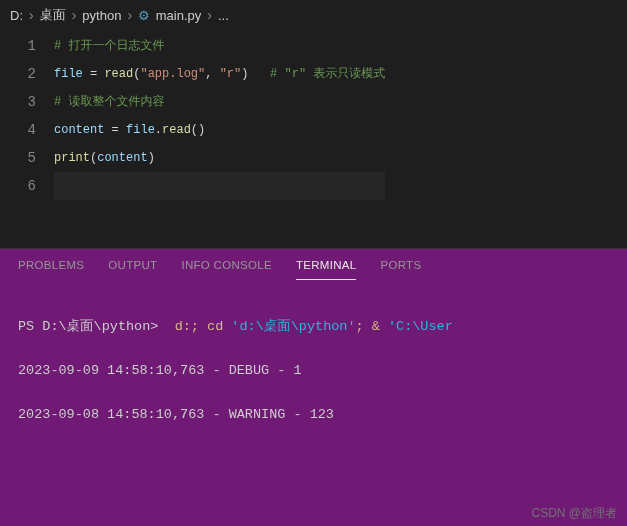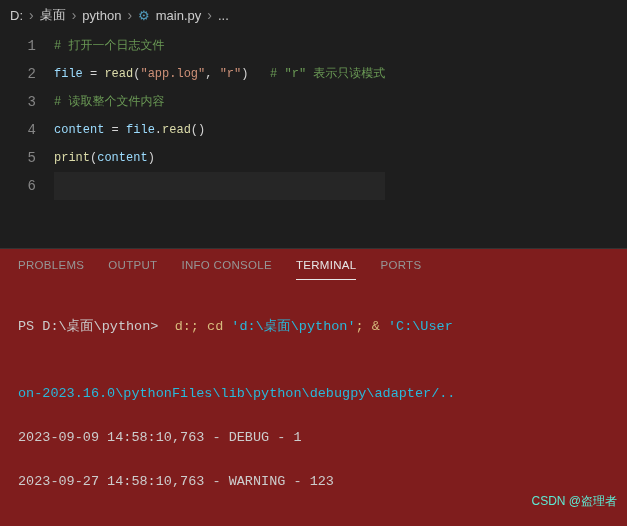--- a/index.html
+++ b/index.html
@@ -51,21 +51,21 @@
   .c-punc { color: #d4d4d4; }
   .c-builtin { color: #dcdcaa; }
   .line.current { background: #262626; }
   
   .panel {
     position: absolute;
     top: 248px;
     left: 0;
     right: 0;
     bottom: 0;
-    background: #7f1d1d;
+    background: #701a75;
     border-top: 1px solid #333;
   }
   .tabs {
     display: flex;
     gap: 24px;
     padding: 10px 18px 0 18px;
     font-family: "Segoe UI", Arial, sans-serif;
     font-size: 11.5px;
     letter-spacing: 0.3px;
     color: #969696;
@@ -77,24 +77,24 @@
     font-size: 13.5px;
     line-height: 22px;
     color: #cccccc;
     white-space: pre;
   }
   .t-gold { color: #d7ba7d; }
   .t-cyan { color: #29b8db; margin-top: 23px; }
   .watermark {
     position: absolute;
     right: 10px;
-    bottom: 16px;
+    bottom: 4px;
     font-family: "Segoe UI", Arial, sans-serif;
     font-size: 12px;
-    color: #5eead4;
+    color: #737373;
   }
 </style>
 </head>
 <body>
 
 <div class="breadcrumb">
   <span>D:</span>
   <span class="sep">›</span>
   <span>桌面</span>
   <span class="sep">›</span>
@@ -128,22 +128,21 @@
 <div class="panel">
   <div class="tabs">
     <div class="tab">PROBLEMS</div>
     <div class="tab">OUTPUT</div>
     <div class="tab">INFO CONSOLE</div>
     <div class="tab active">TERMINAL</div>
     <div class="tab">PORTS</div>
   </div>
   <div class="terminal">
 <div><span>PS D:\桌面\python&gt; </span><span class="t-gold"> d:; cd </span><span class="t-cyan">'d:\桌面\python'</span><span class="t-gold">; &amp; </span><span class="t-cyan">'C:\User</span></div>
-<div class="t-cyan">on-2023.16.0\pythonFiles\lib\python\debugpy\adapter/..</div>
 <div>2023-09-09 14:58:10,763 - DEBUG - 1</div>
-<div>2023-09-27 14:58:10,763 - WARNING - 123</div>
+<div>2023-09-08 14:58:10,763 - WARNING - 123</div>
 
 
 
   </div>
 </div>
 
 <div class="watermark">CSDN @盗理者</div>
 
 </body></html>

